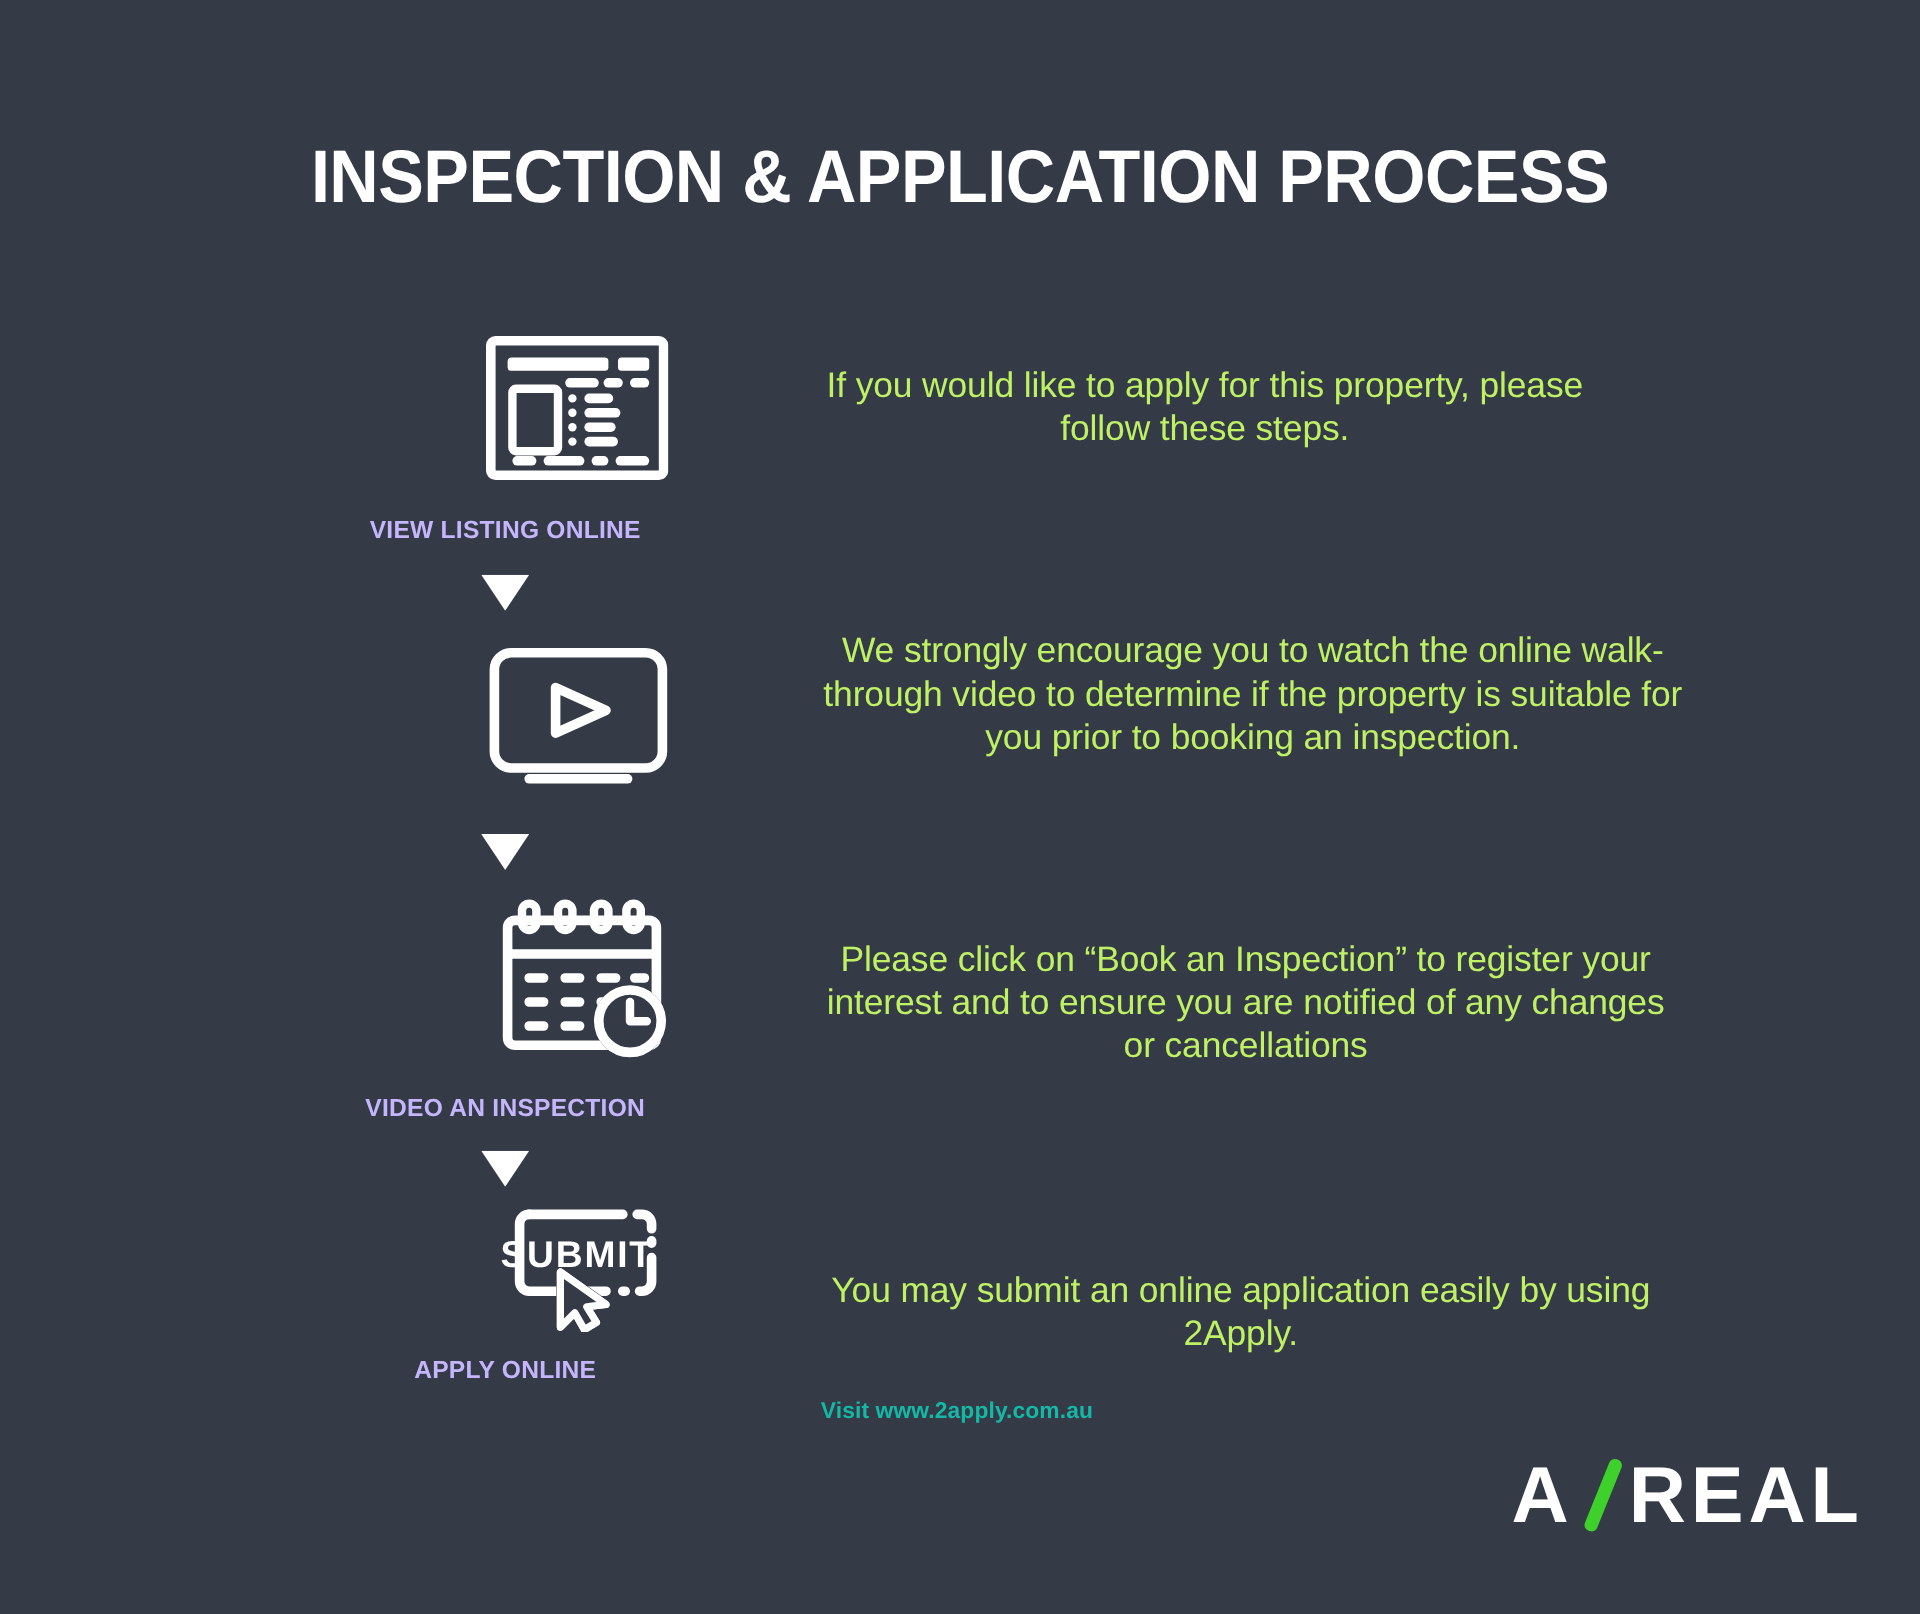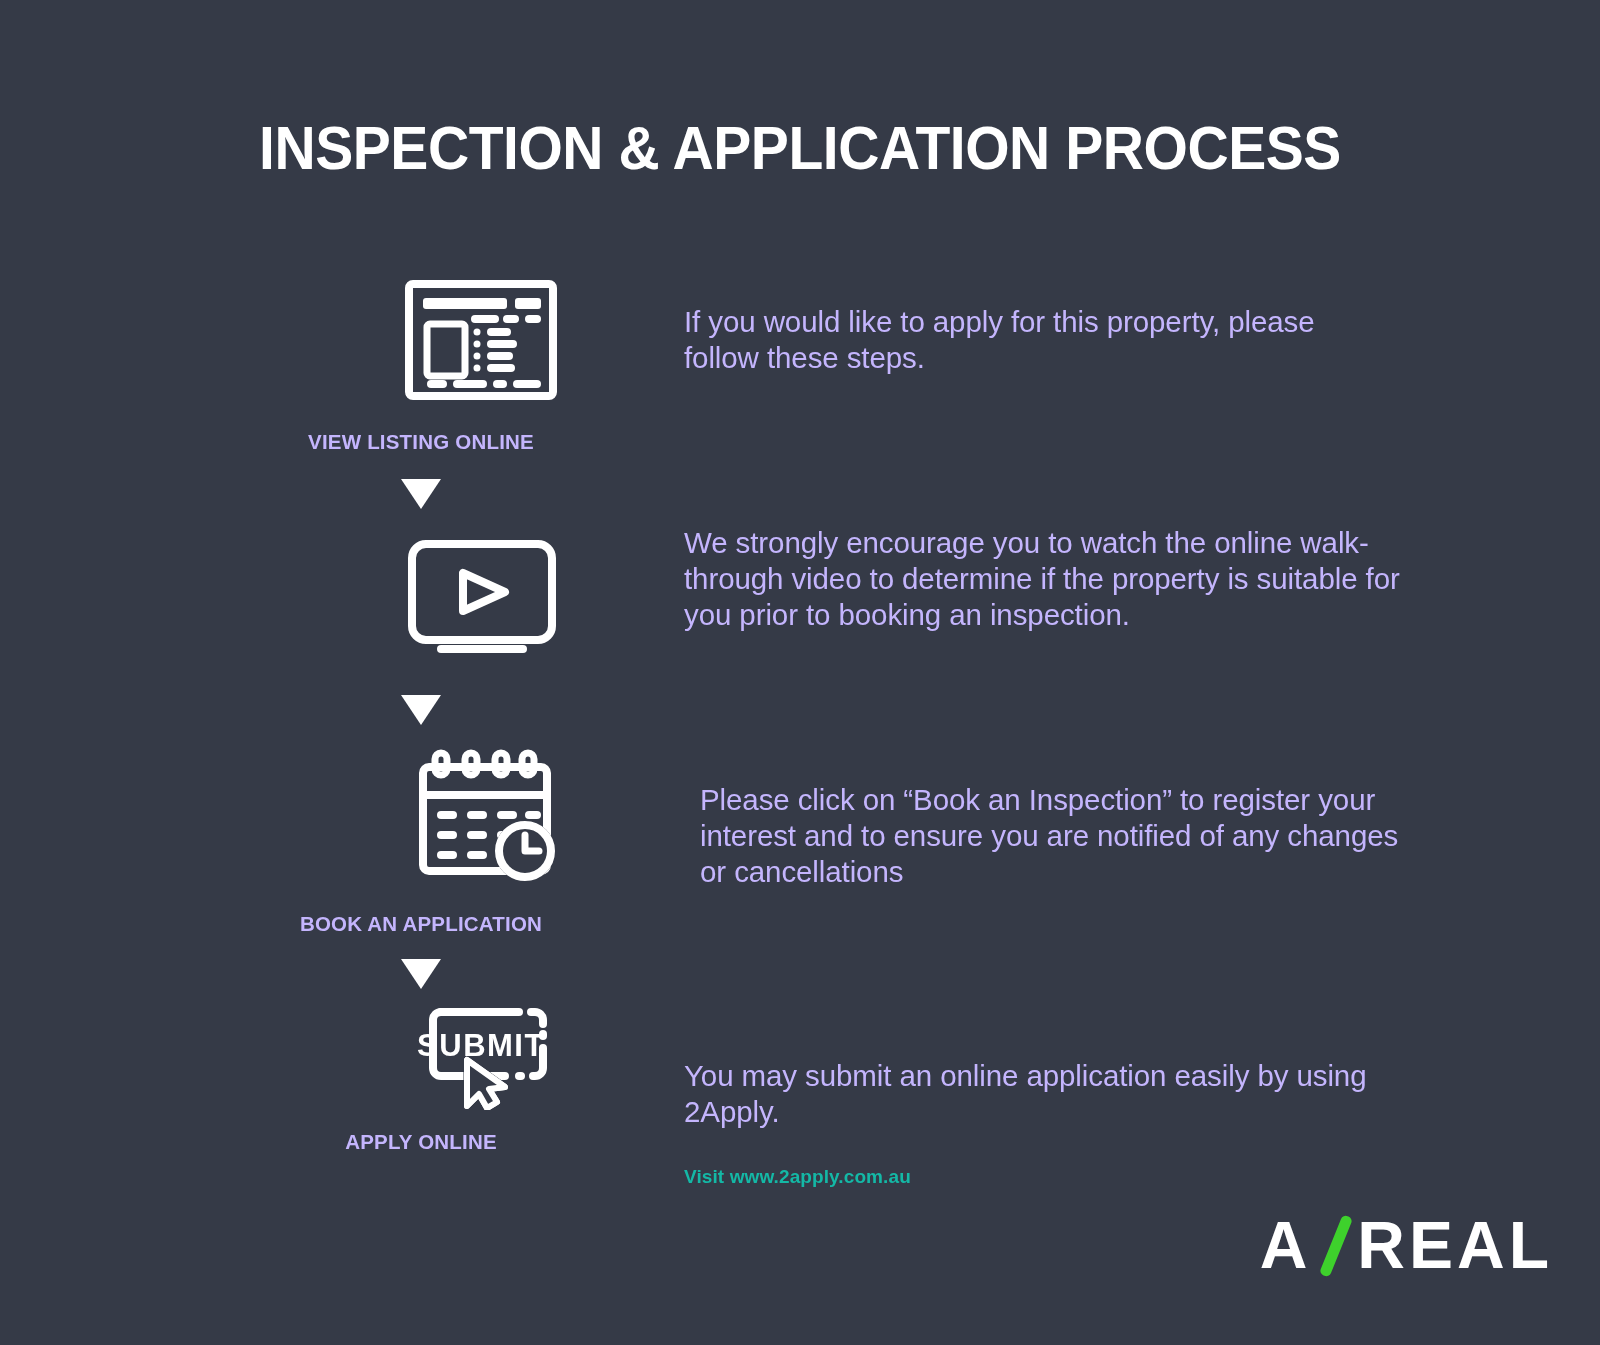--- a/index.html
+++ b/index.html
@@ -74,25 +74,26 @@
   }
   .arrow {
     width: 272px;
     display: flex;
     justify-content: center;
   }
   .arrow svg { display: block; }
 
   
   .para {
-    color: #c4b5fd;
+    color: #bef264;
     font-size: 29.5px;
     line-height: 36px;
     font-weight: 400;
     letter-spacing: -0.1px;
+    text-align: center;
   }
   .visit {
     color: #14b8a6;
     font-size: 19px;
     font-weight: 700;
     letter-spacing: 0.1px;
   }
 
   
   .logo {
@@ -214,21 +215,21 @@
           <rect x="30" y="104" width="20" height="8" rx="4" fill="#ffffff"></rect>
           <rect x="60" y="104" width="20" height="8" rx="4" fill="#ffffff"></rect>
           <rect x="90" y="104" width="20" height="8" rx="4" fill="#ffffff"></rect>
 
           <circle cx="118" cy="104" r="30" fill="#353a47"></circle>
           <circle cx="118" cy="104" r="26" stroke="#ffffff" stroke-width="8"></circle>
           <path d="M118 88 v16 h14" stroke="#ffffff" stroke-width="7" stroke-linecap="round" stroke-linejoin="round"></path>
         </svg>
       </div>
       <div class="step-label" style="margin-top:20px;">
-        <div>BOOK AN APPLICATION</div>
+        <div>VIDEO AN INSPECTION</div>
       </div>
     </div>
 
     <div class="arrow" style="margin-top:22px;">
       <svg width="40" height="30" viewBox="0 0 40 30">
           <polygon points="0,0 40,0 20,30" fill="#ffffff"></polygon>
         </svg>
     </div>
 
     <div class="step" style="margin-top:12px;">
@@ -255,21 +256,21 @@
     </div>
 
   </div>
 
   <div class="text-col">
 
     <div class="para" style="position:absolute; top:39px; left:0; width:640px;">If you would like to apply for this property, please follow these steps.</div>
 
     <div class="para" style="position:absolute; top:260px; left:0; width:720px;">We strongly encourage you to watch the online walk-through video to determine if the property is suitable for you prior to booking an inspection.</div>
 
-    <div class="para" style="position:absolute; top:517px; left:16px; width:700px;">Please click on “Book an Inspection” to register your interest and to ensure you are notified of any changes or cancellations</div>
+    <div class="para" style="position:absolute; top:517px; left:4px; width:700px;">Please click on “Book an Inspection” to register your interest and to ensure you are notified of any changes or cancellations</div>
 
     <div class="para" style="position:absolute; top:793px; left:0; width:700px;">You may submit an online application easily by using 2Apply.</div>
 
     <div class="visit" style="position:absolute; top:901px; left:0;">Visit www.2apply.com.au</div>
   </div>
 
   <div class="logo">
     <span>A</span>
     <span class="slash">
         <i></i>

